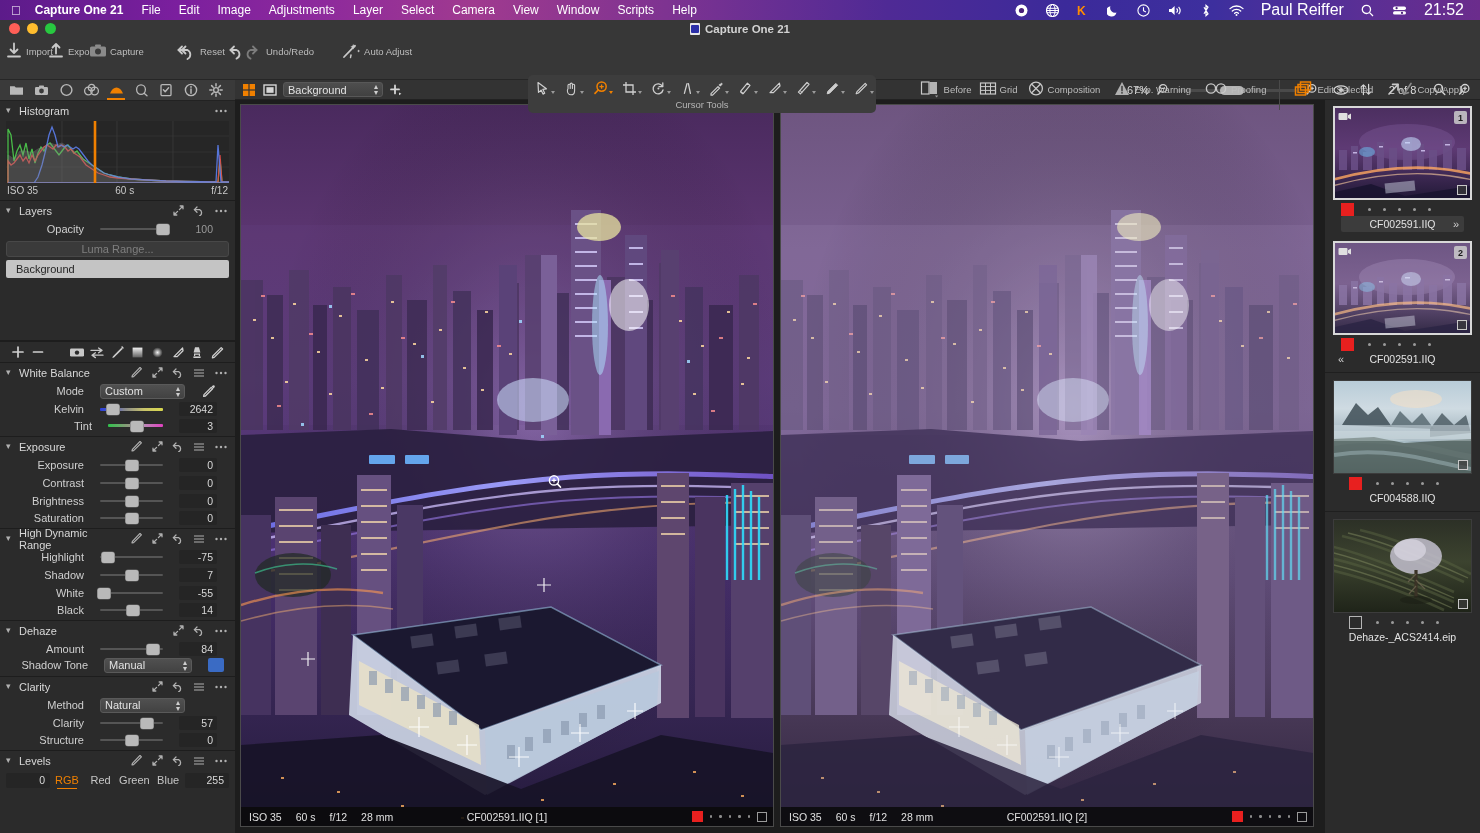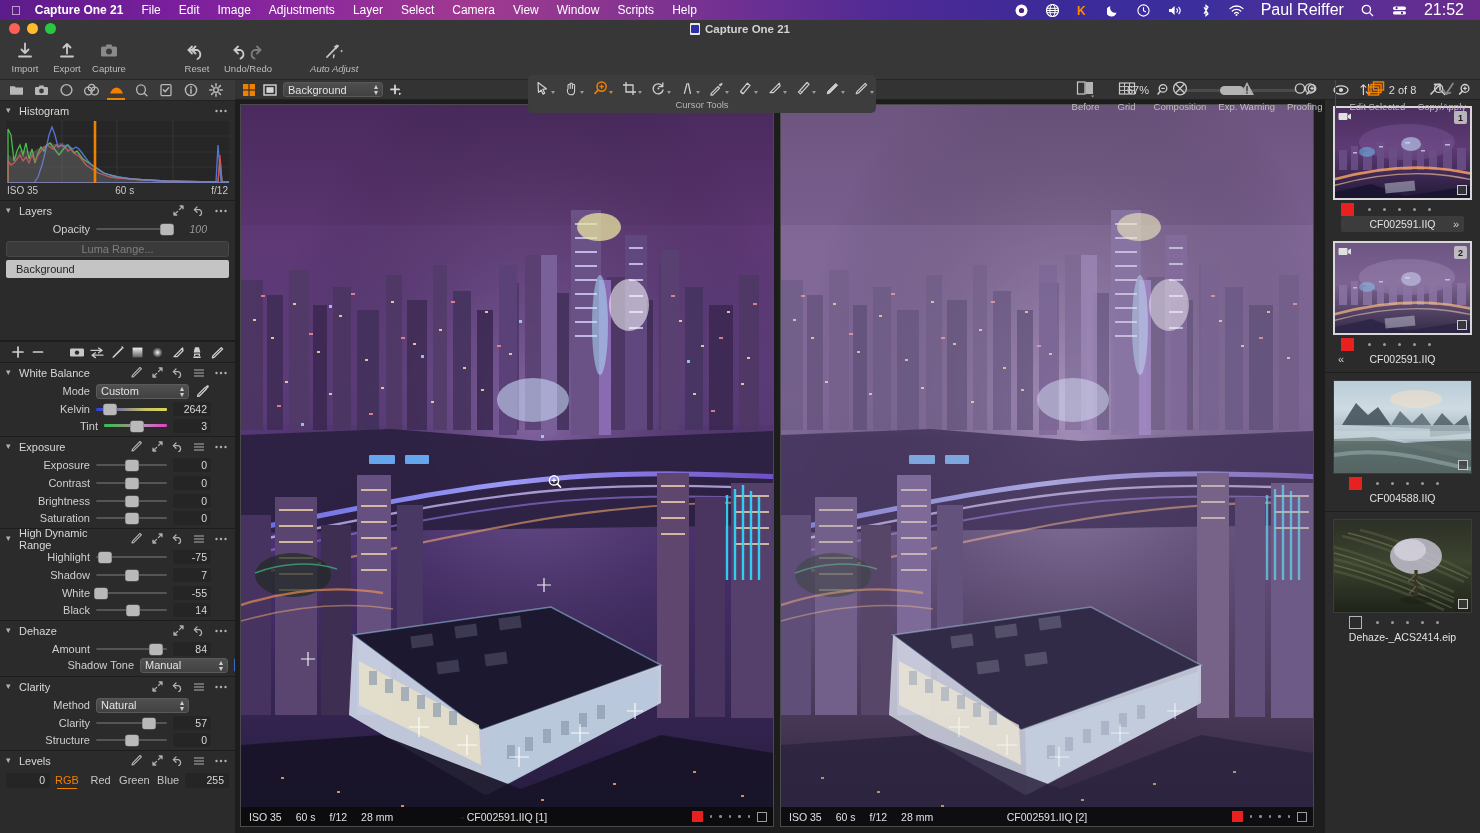--- a/index.html
+++ b/index.html
@@ -41,21 +41,21 @@
   .wtitle .docico{ width:10px; height:12px; background:#e8e8e8; border-radius:1px; position:relative; }
   .wtitle .docico:after{ content:''; position:absolute; left:1px; top:2px; width:8px; height:8px; background:#2b2fa8; border-radius:1px;}
 
   
   .toolbar{
     position:absolute; left:0; top:37px; width:1480px; height:43px;
     background:#373737; z-index:35; display:flex; align-items:flex-start;
     border-bottom:1px solid #262626;
   }
   .tbgroup{ display:flex; align-items:flex-start; }
-  .tbbtn{ width:42px; display:flex; flex-direction:column; align-items:center; padding-top:4px; gap:2px; }
+  .tbbtn{ width:42px; display:flex; flex-direction:row; align-items:center; padding-top:4px; gap:2px; }
   .tbbtn .lbl{ font-size:9.5px; color:#bdbdbd; white-space:nowrap; }
   .tbbtn svg{ display:block; }
   .tb-wide{ width:auto; padding:4px 6px 0; }
 
   .cursortools{
     position:absolute; left:528px; top:38px; width:348px; height:38px;
     background:#3d3d3d; border-radius:5px;
     display:flex; flex-direction:column; align-items:center; padding-top:3px;
   }
   .ctrow{ display:flex; align-items:center; gap:0px; }
@@ -82,21 +82,21 @@
   .panel{ border-bottom:1px solid #1d1d1d; background:#2b2b2b; }
   .phead{ height:19px; display:flex; align-items:center; padding:0 7px 0 6px; gap:5px; }
   .phead .chev{ width:8px; color:#b0b0b0; font-size:9px; line-height:1;}
   .phead .ptitle{ font-size:11px; color:#d8d8d8; flex:1; }
   .phead .pic{ margin-left:4px; display:flex; align-items:center; }
 
   .histwrap{ padding:1px 6px 0; }
   .histbox{ height:62px; position:relative; background:#262626; }
   .histlabels{ display:flex; justify-content:space-between; font-size:10px; color:#c9c9c9; padding:2px 1px 4px; }
 
-  .row{ display:flex; align-items:center; height:18px; padding:0 24px; gap:6px; }
+  .row{ display:flex; align-items:center; height:18px; padding:0 18px; gap:16px; }
   .row .rl{ width:66px; text-align:right; font-size:11px; color:#cfcfcf; flex:none;}
   .slider{ flex:1; height:14px; position:relative; }
   .strack{ position:absolute; left:0; right:0; top:6px; height:2px; background:#555; border-radius:1px;}
   .strack.kelvin{ background:linear-gradient(90deg,#2b3fd8,#4a5ad0 18%,#8a8a8a 40%,#c9c46a 70%,#d8d84e 100%); height:3px; top:5.5px;}
   .strack.tint{ background:linear-gradient(90deg,#2fc24b,#8a9a7a 35%,#b98ab5 65%,#e040c0 100%); height:3px; top:5.5px;}
   .sknob{ position:absolute; top:2px; width:13px; height:11px; background:#b9b9b9; border-radius:2.5px; transform:translateX(-50%); box-shadow:0 0 0 .5px #6d6d6d;}
   .numbox{ width:38px; height:14px; background:#252525; border-radius:2px; font-size:10.5px; color:#d8d8d8;
     display:flex; align-items:center; justify-content:flex-end; padding-right:4px; flex:none;}
   .numbox.plain{ background:transparent; }
 
@@ -328,21 +328,21 @@
             <path d="M10 5.5L6.5 9 10 12.5" stroke="#c9c9c9" stroke-width="1.8" fill="none" stroke-linecap="round" stroke-linejoin="round"></path>
             <path d="M6.5 9h6a4.6 4.6 0 0 1 0 8.6" stroke="#c9c9c9" stroke-width="1.8" fill="none" stroke-linecap="round"></path>
             <path d="M29 5.5L32.5 9 29 12.5" stroke="#7c7c7c" stroke-width="1.8" fill="none" stroke-linecap="round" stroke-linejoin="round"></path>
             <path d="M32.5 9h-6a4.6 4.6 0 0 0 0 8.6" stroke="#7c7c7c" stroke-width="1.8" fill="none" stroke-linecap="round"></path>
           </svg>
         </span>
       <span class="lbl">Undo/Redo</span>
     </div>
   </div>
 
-  <div class="tbgroup" style="margin-left:26px;font-style:italic;">
+  <div class="tbgroup" style="margin-left:14px;">
     <div class="tbbtn tb-wide">
       <span>
         <svg width="22" height="20" viewBox="0 0 22 20">
             <path d="M4 16L15 4.6" stroke="#c9c9c9" stroke-width="1.8" stroke-linecap="round"></path>
             <path d="M13.2 3l.9 1.9 1.9.9-1.9.9-.9 1.9-.9-1.9-1.9-.9 1.9-.9z" fill="#c9c9c9"></path>
             <path d="M18.6 8.6l.5 1 1 .5-1 .5-.5 1-.5-1-1-.5 1-.5z" fill="#c9c9c9"></path>
             <path d="M11 14l-.5 2.6" stroke="#c9c9c9" stroke-width="1.4" stroke-linecap="round"></path>
           </svg>
         </span>
       <span class="lbl">Auto Adjust</span>
@@ -623,21 +623,21 @@
             <circle cx="11.5" cy="5" r="1.2" fill="#b0b0b0"></circle>
           </svg>
         </span>
     </div>
     <div class="row">
       <span class="rl">Opacity</span>
       <span class="slider">
         <span class="strack"></span>
         <span class="sknob" style="left:100%;"></span>
       </span>
-      <span class="numbox plain" style="color:#9a9a9a;font-style:italic;">100</span>
+      <span class="numbox plain" style="color:#9a9a9a;">100</span>
     </div>
     <div class="btnwide">Luma Range...</div>
     <div class="layerrow">Background</div>
     <div class="layerblank"></div>
   </div>
 
   <div class="layertoolbar">
     <span class="lt">
       <svg width="14" height="14" viewBox="0 0 14 14">
           <path d="M7 2v10M2 7h10" stroke="#d0d0d0" stroke-width="1.7" stroke-linecap="round"></path>
@@ -932,21 +932,21 @@
         </span>
     </div>
     <div class="row">
       <span class="rl">Amount</span>
       <span class="slider">
           <span class="strack"></span>
           <span class="sknob" style="left:84%;"></span>
         </span>
       <span class="numbox">84</span>
     </div>
-    <div class="row" style="padding-bottom:4px;margin-left:40px;">
+    <div class="row" style="padding-bottom:4px;">
       <span class="rl" style="width:70px;">Shadow Tone</span>
       <span class="selectbox" style="flex:none;width:88px;">
         <span>Manual</span>
         <span class="updown">
             <b>▴</b>
             <b>▾</b>
           </span>
       </span>
       <span class="colorchip"></span>
       <span class="pic" style="display:flex;">

